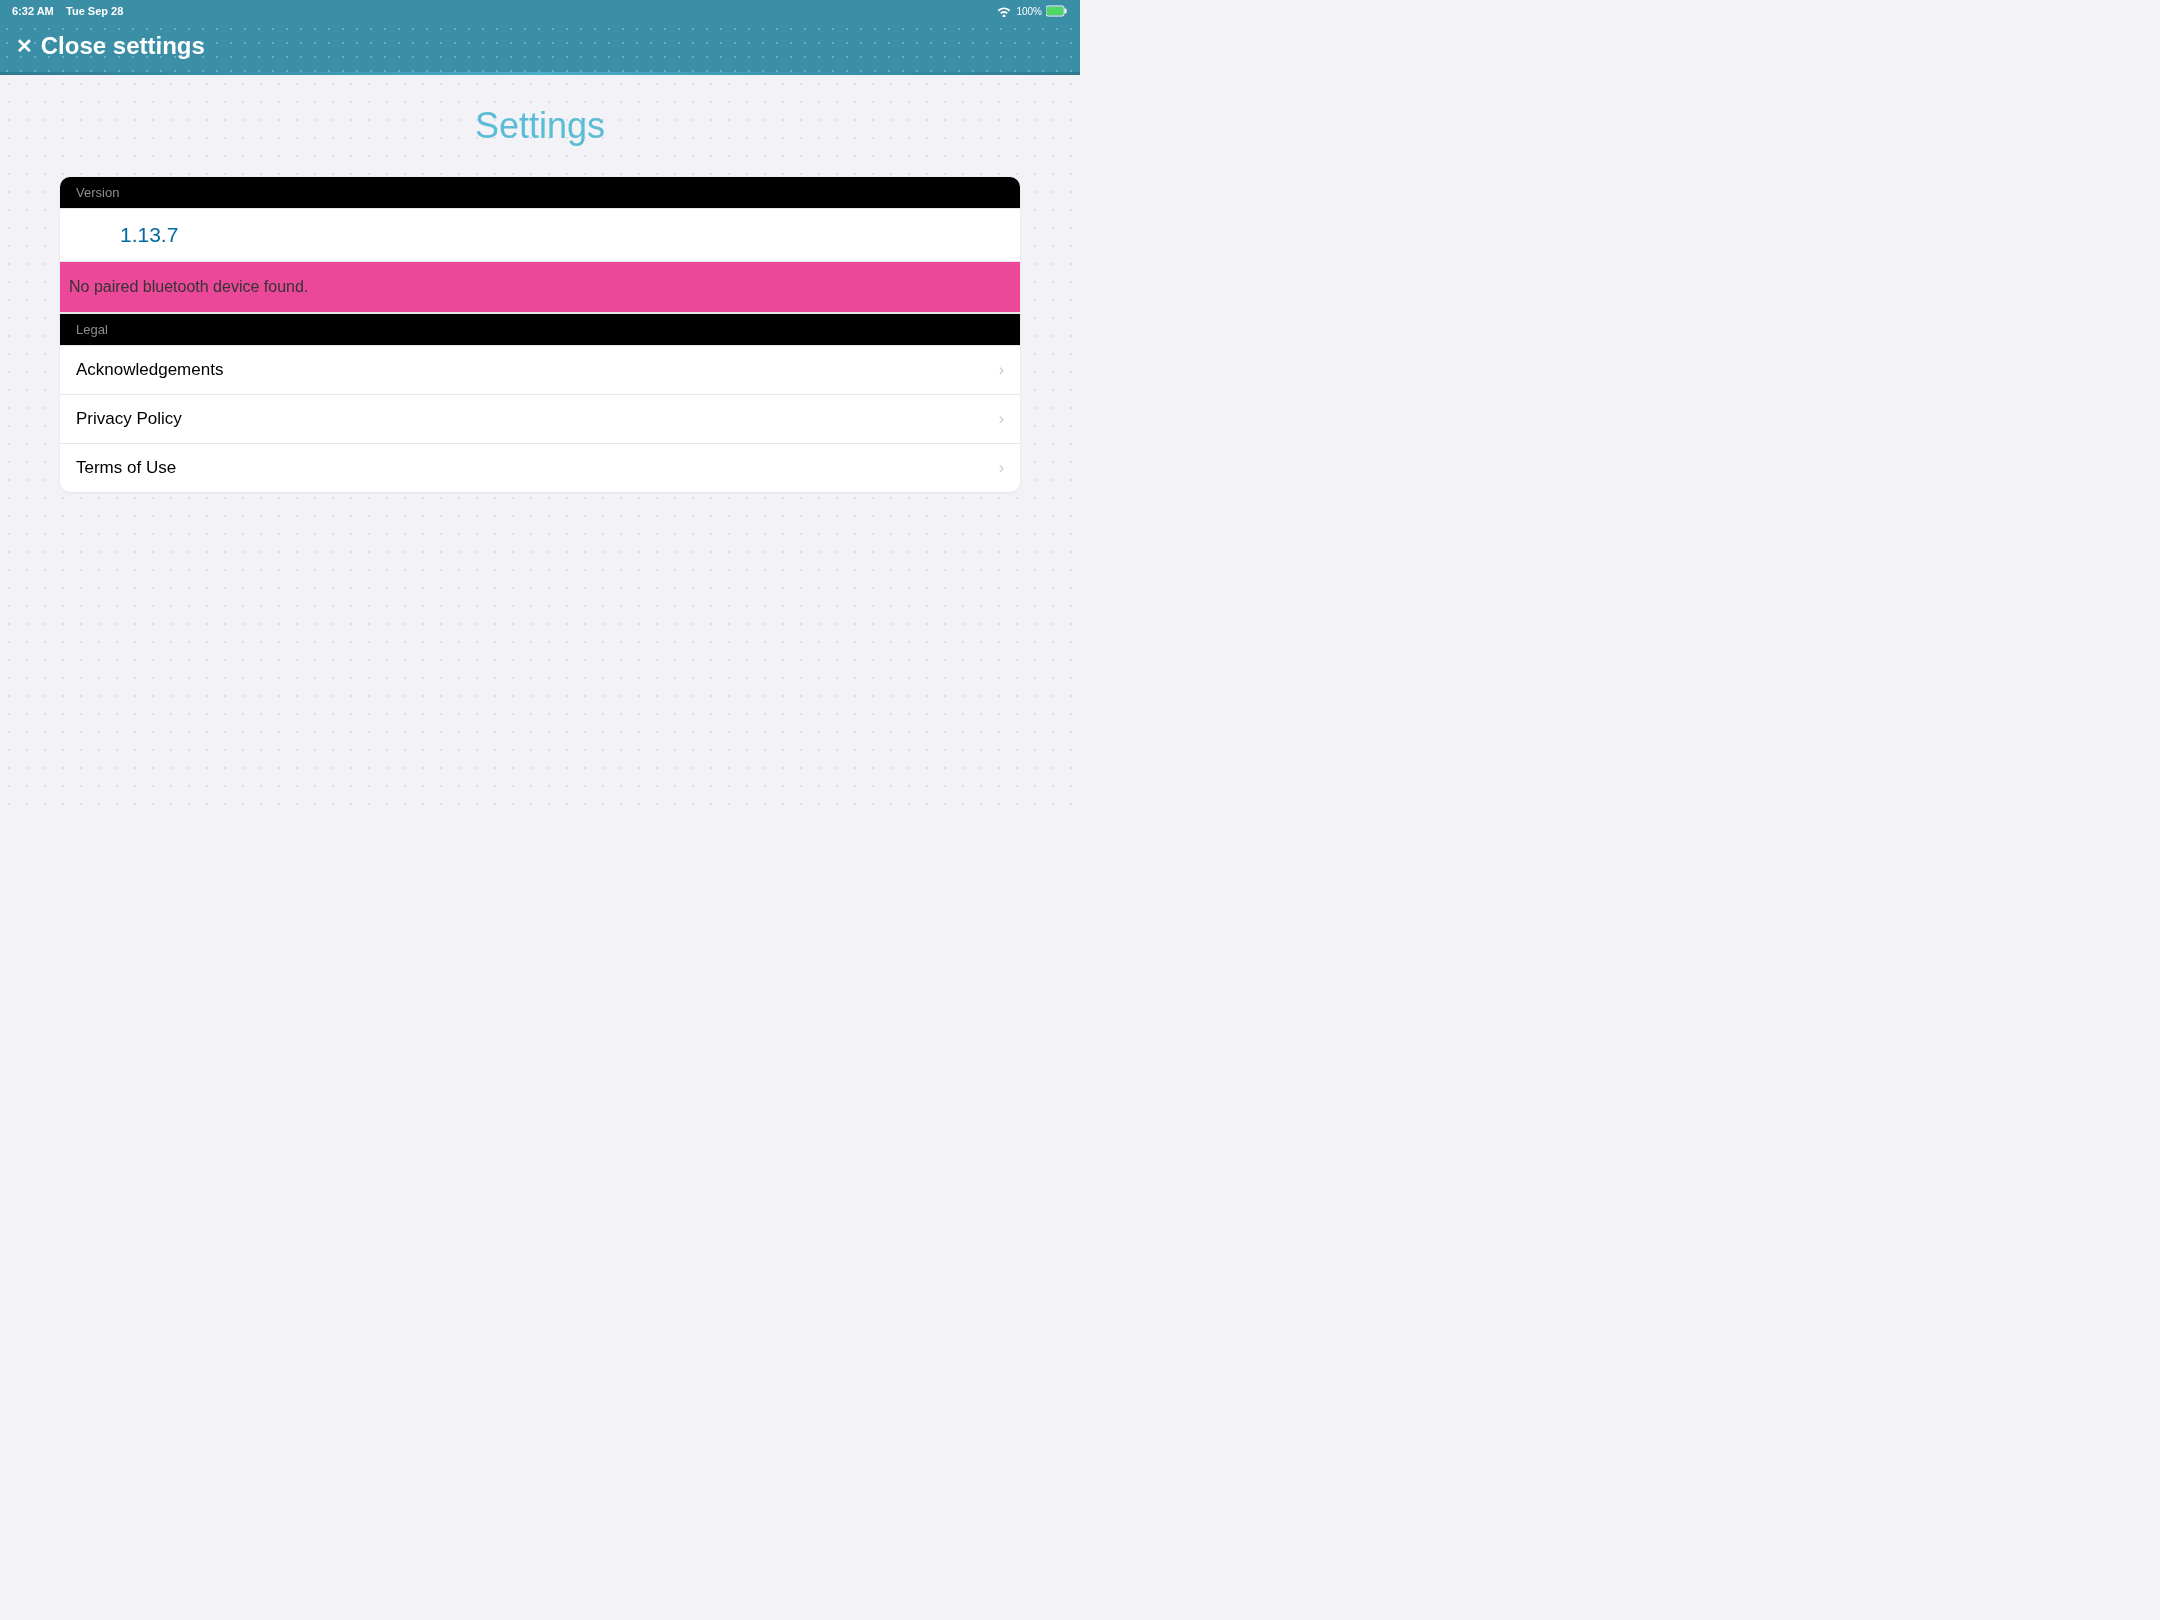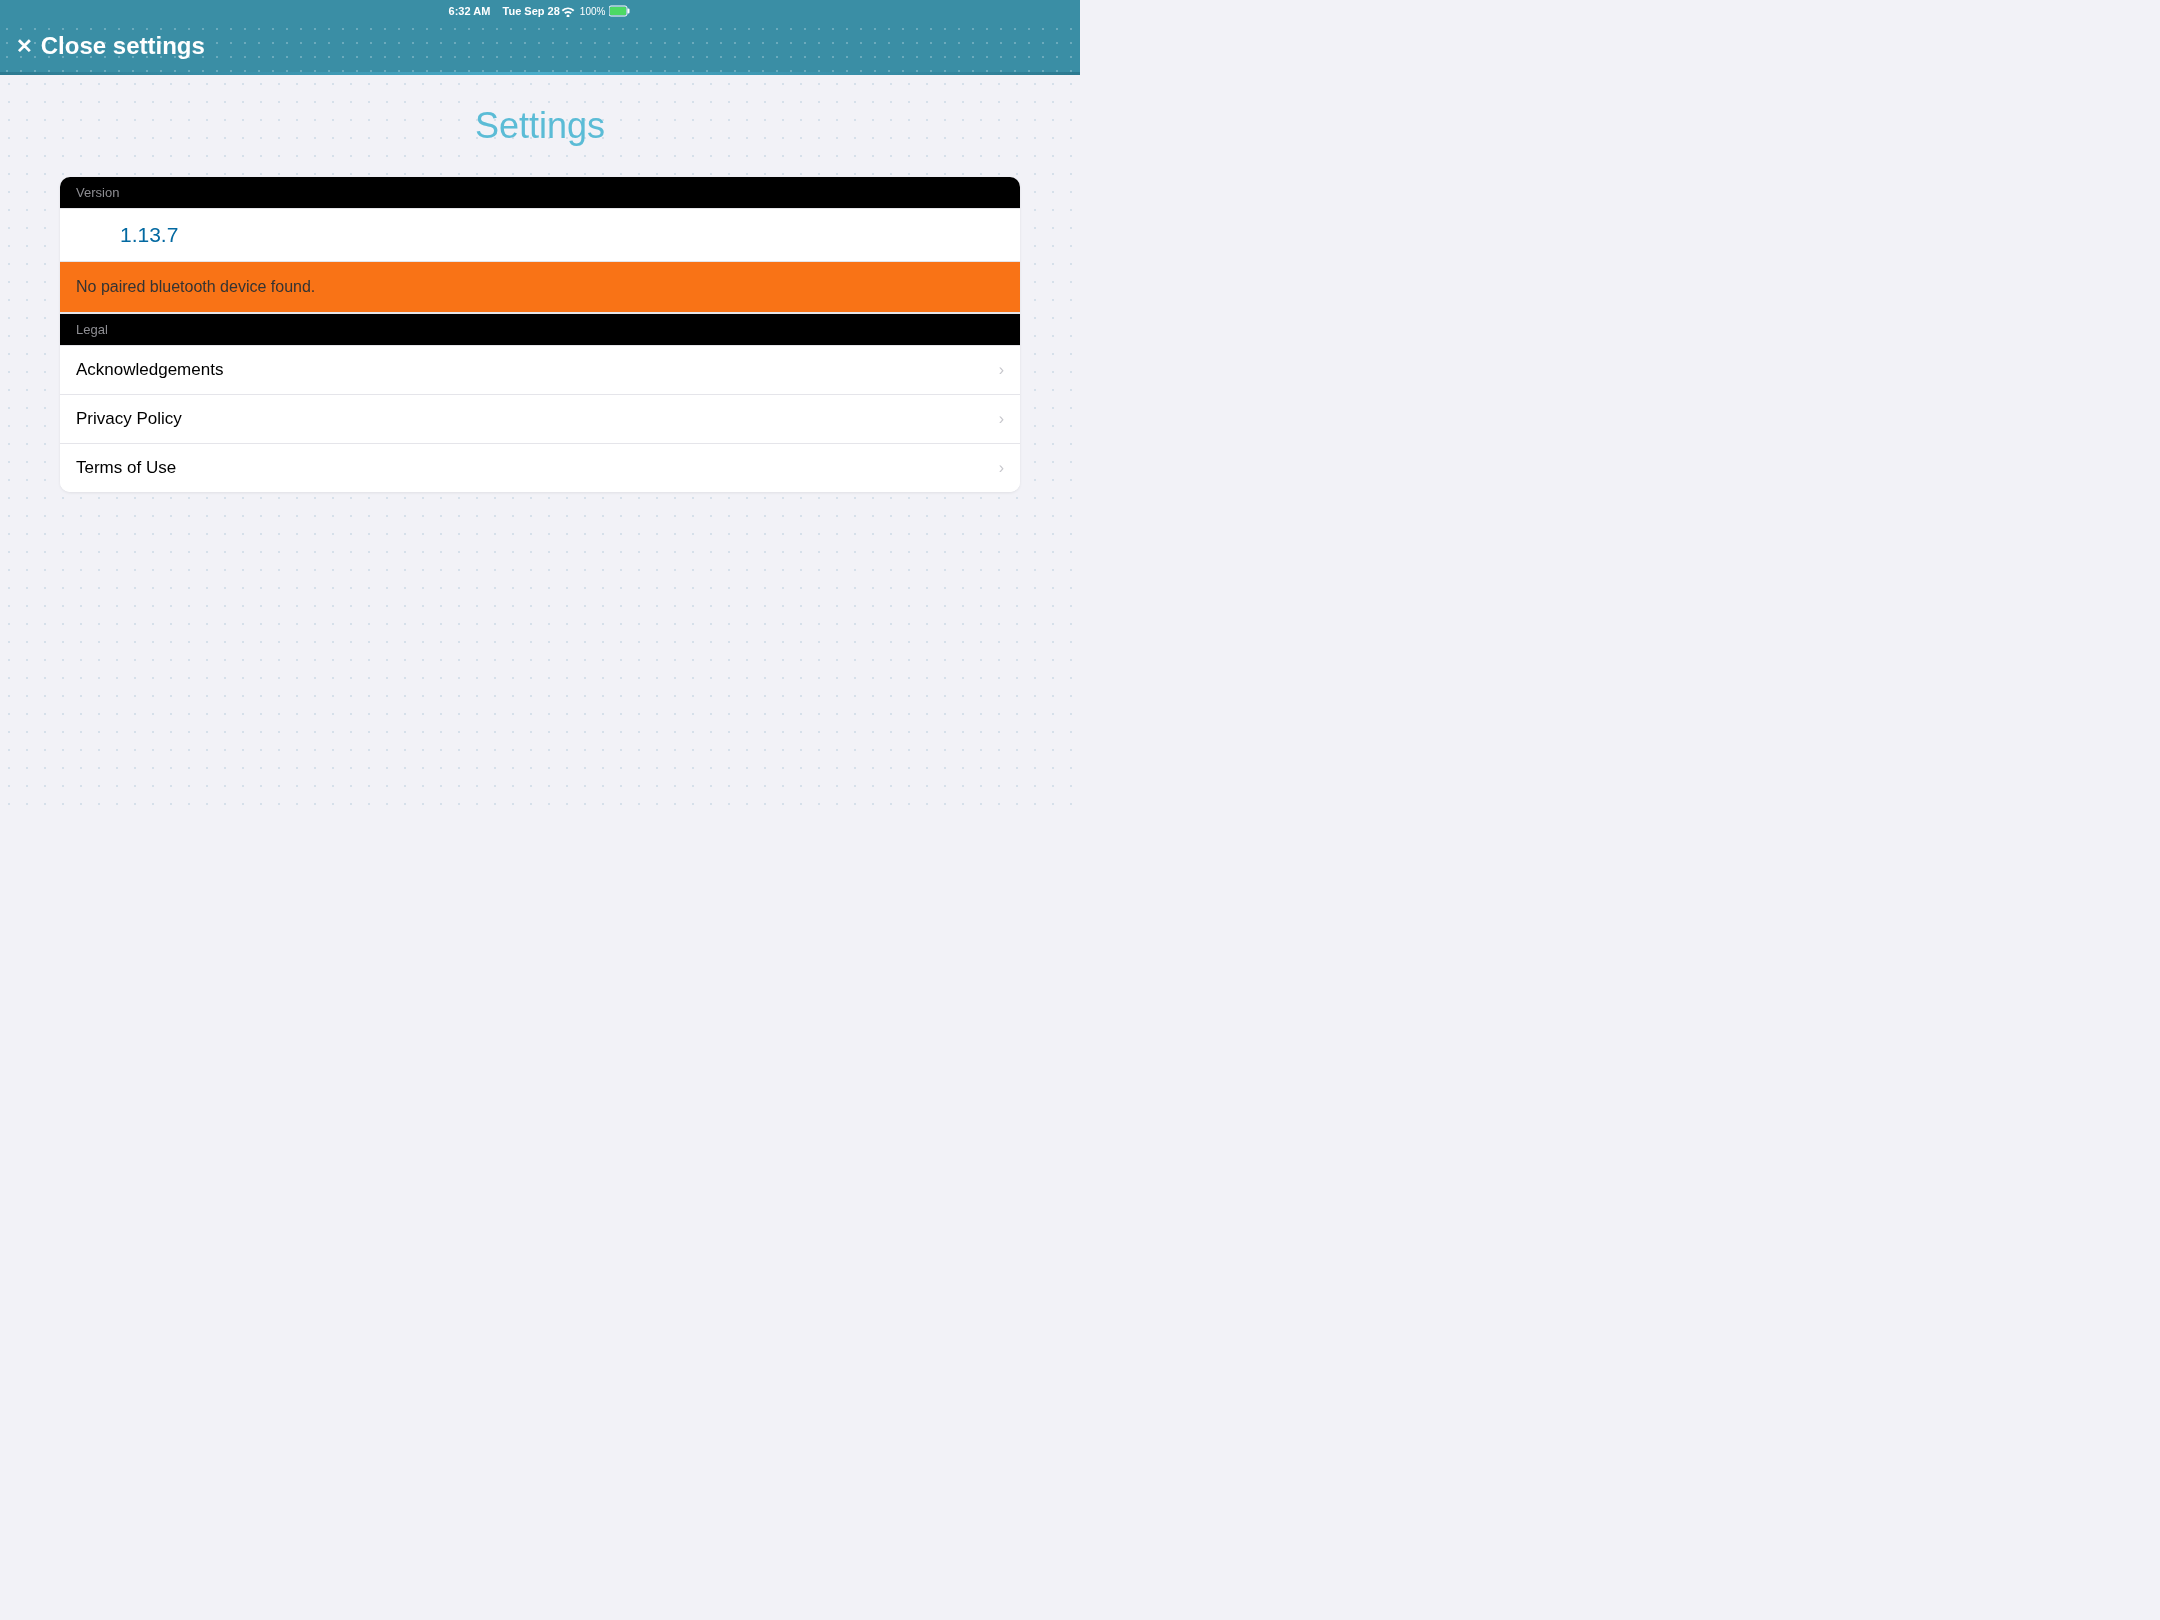--- a/index.html
+++ b/index.html
@@ -17,21 +17,21 @@
       overflow: hidden;
     }
 
     
     .status-bar {
       width: 100%;
       height: 22px;
       background-color: #3a8ea5;
       display: flex;
       align-items: center;
-      justify-content: center;
+      justify-content: space-between;
       padding: 0 12px;
     }
 
     .status-time {
       color: white;
       font-size: 11px;
       font-weight: 600;
     }
 
     .status-icons {
@@ -175,24 +175,24 @@
       background: transparent;
       color: #333;
     }
 
     .toggle-btn.active {
       background: #3a8ea5;
       color: white;
     }
 
     .bluetooth-content {
-      padding: 16px 16px;
+      padding: 16px 9px;
       font-size: 16px;
       color: #333;
-      background: #f97316;
+      background: #ec4899;
       border-bottom: 1px solid #e5e5ea;
     }
   </style>
 </head>
 <body>
 
 <div class="status-bar">
   <span class="status-time">
     <span>6:32 AM</span>
     &nbsp;&nbsp;

